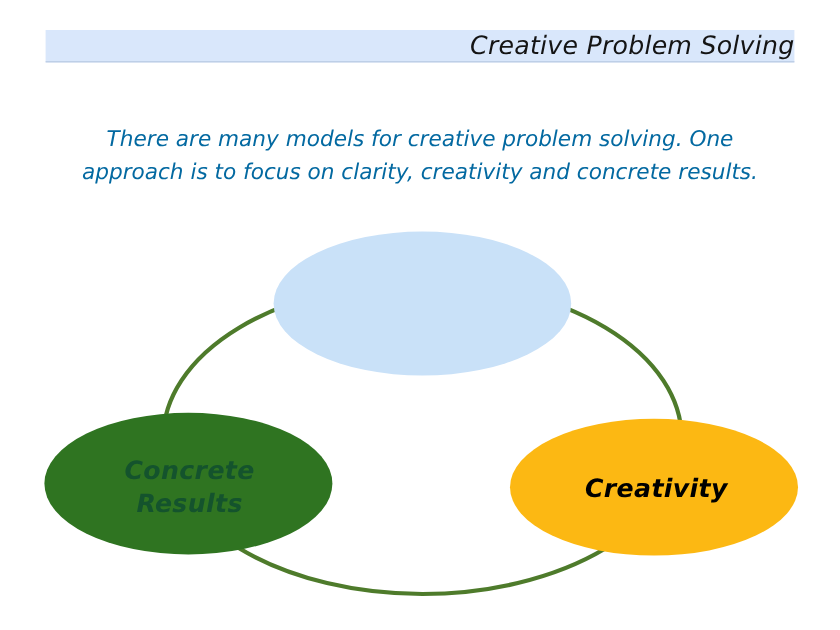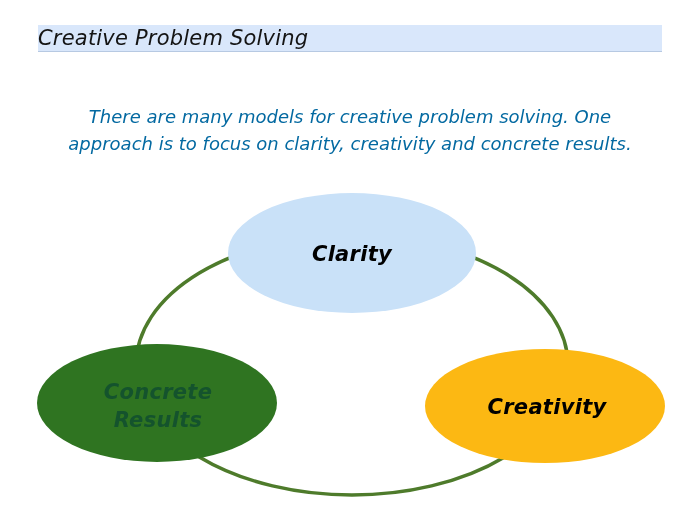--- a/index.html
+++ b/index.html
@@ -19,21 +19,21 @@
   .title-bar {
     position: absolute;
     left: 38px;
     top: 25px;
     width: 624px;
     height: 26px;
     background: #D9E7FB;
     border-bottom: 1px solid #B7C9E2;
     display: flex;
     align-items: center;
-    justify-content: flex-start;
+    justify-content: flex-end;
   }
   .title-bar .title-text {
     font-size: 21px;
     font-style: italic;
     color: #141414;
     letter-spacing: 0.2px;
     white-space: nowrap;
   }
   .intro {
     position: absolute;
@@ -83,21 +83,20 @@
 
   <div class="title-bar">
     <span class="title-text">Creative Problem Solving</span>
   </div>
 
   <div class="intro">
     <div>There are many models for creative problem solving. One</div>
     <div>approach is to focus on clarity, creativity and concrete results.</div>
   </div>
 
-  <div class="node-label label-clarity">Clarity</div>
 
   <div class="node-label label-concrete">
     <div>Concrete</div>
     <div>Results</div>
   </div>
 
   <div class="node-label label-creativity">Creativity</div>
 
 </div>
 

